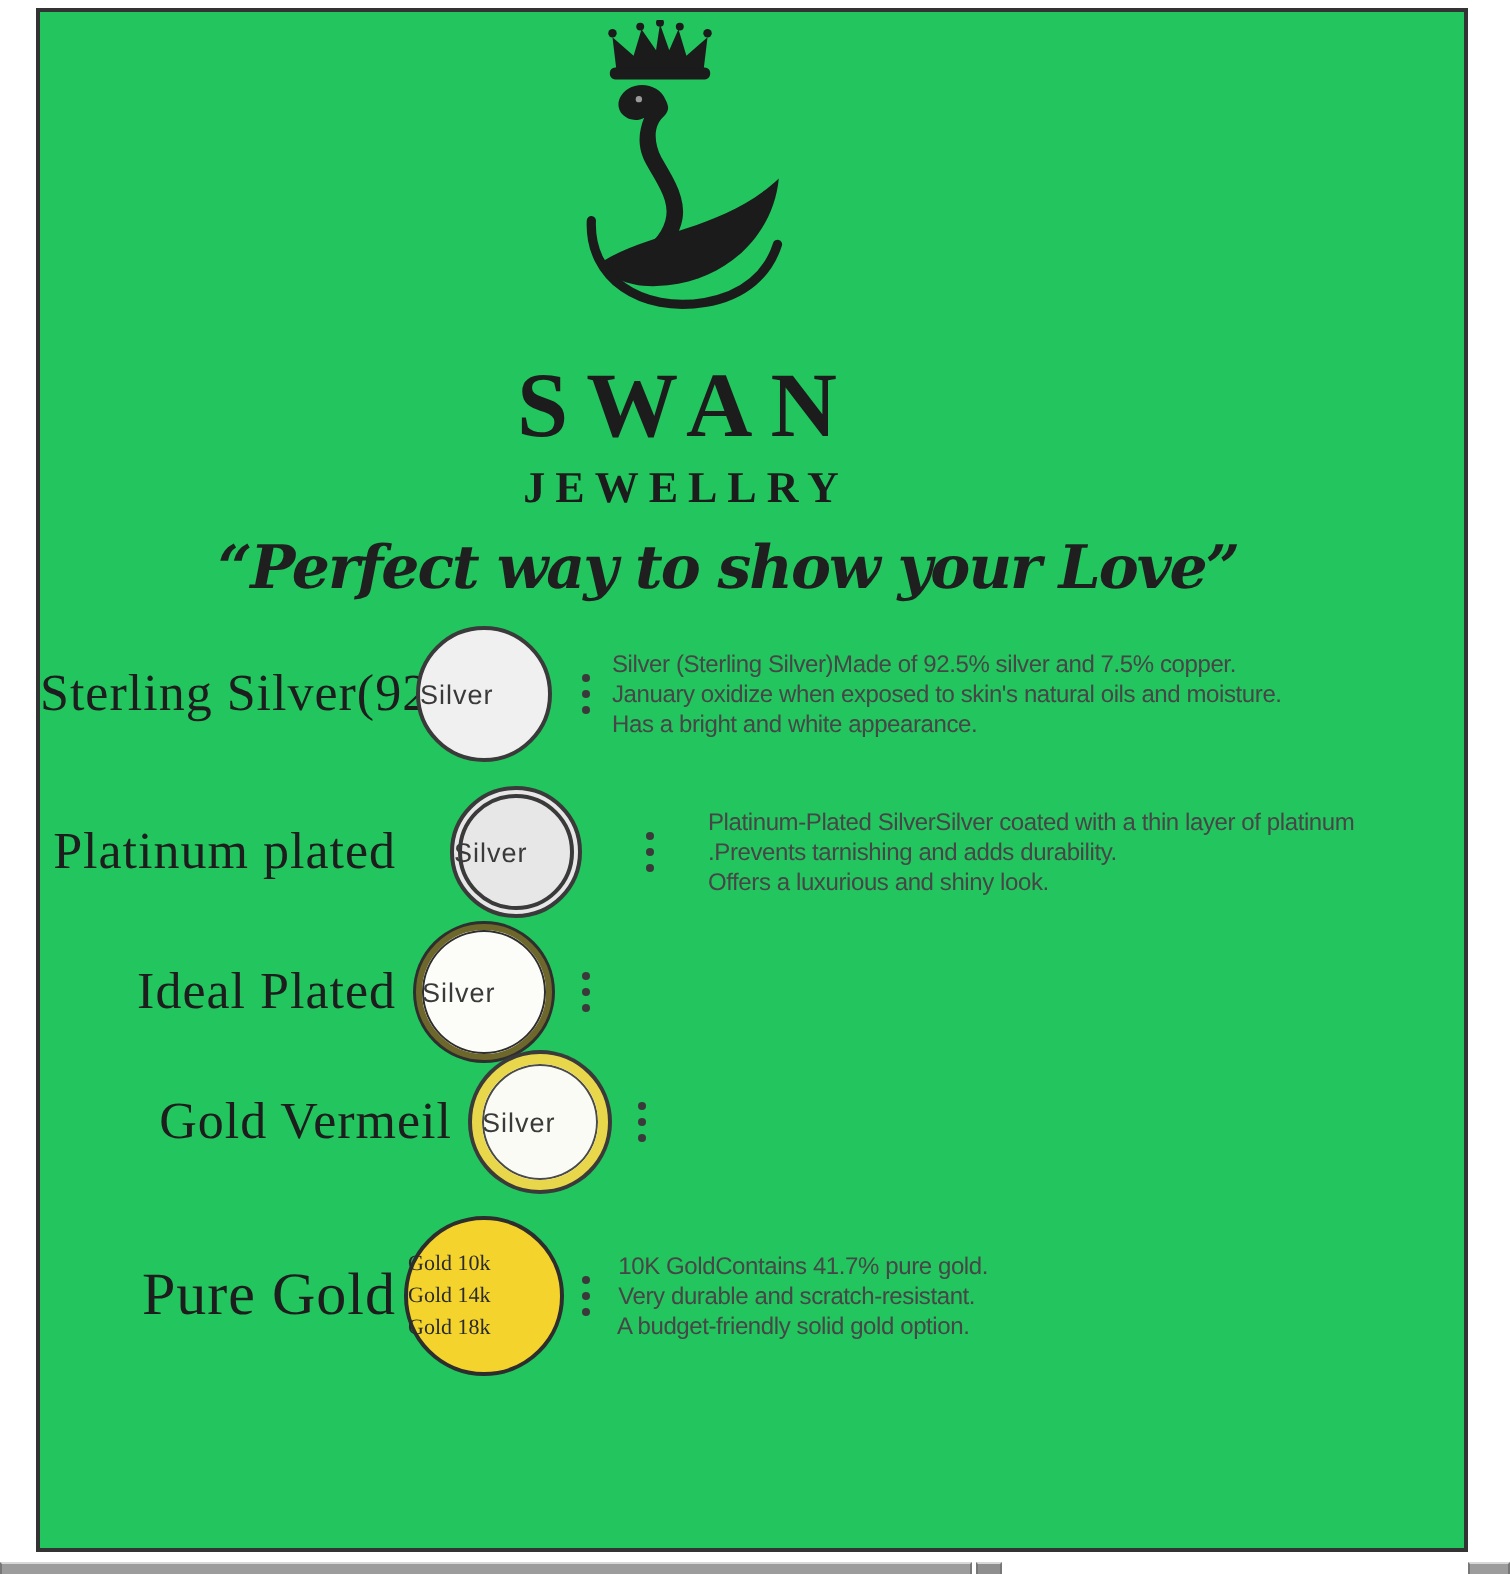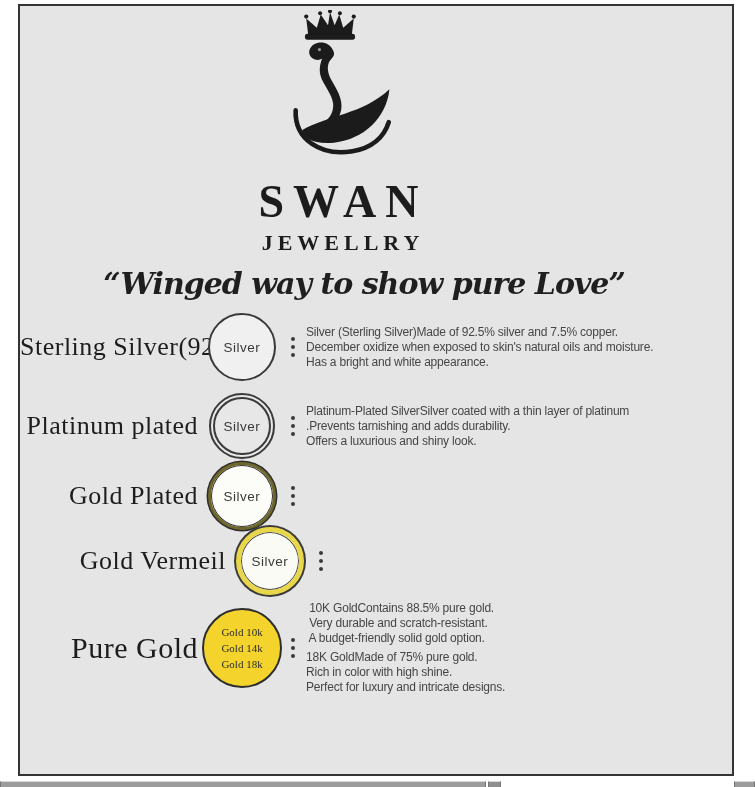--- a/index.html
+++ b/index.html
@@ -1,42 +1,42 @@
 <!DOCTYPE html>
 <html><head>
 <meta charset="utf-8">
 <style>
   * { margin:0; padding:0; box-sizing:border-box; }
   html,body { width:755px; height:787px; background:#ffffff; overflow:hidden;
               font-family:"Liberation Sans", sans-serif; }
   .stage { position:relative; width:755px; height:787px; background:#ffffff; }
 
   .panel { position:absolute; left:18px; top:4px; width:716px; height:772px;
-           background:#e5e5e5; border:2px solid #333; overflow:hidden; }
+           background:#22c55e; border:2px solid #333; overflow:hidden; }
 
   
   .header { position:absolute; top:0; left:0; right:0; text-align:center; }
   .logo-wrap { margin-top:4px; transform:translateX(-46px); }
   .brand-name { font-family:"Liberation Serif", serif; font-size:46px; letter-spacing:9px;
                 color:#1c1c1c; font-weight:600; transform:translateX(-33px); margin-top:-4px; }
   .brand-sub  { font-family:"Liberation Serif", serif; font-size:22px; letter-spacing:5px;
                 color:#1c1c1c; font-weight:700; transform:translateX(-33px); margin-top:2px; }
   .tagline { font-family:"DejaVu Serif", serif; font-style:italic; font-weight:600;
              font-size:30px; letter-spacing:-1px; color:#1f1f1f;
              transform:translateX(-12px); margin-top:10px; }
 
   
   .row { position:absolute; left:0; width:716px; display:flex; align-items:center; }
   .m-label { width:182px; text-align:right; padding-right:4px;
              font-family:"Liberation Serif", serif; font-size:26px; color:#1d1d1d;
              letter-spacing:0.5px; white-space:nowrap; }
   .m-label.big { font-size:30px;text-align:right; }
   .badge-col { width:80px; display:flex; justify-content:center; align-items:center; }
   .circle { position:relative; border-radius:50%; display:flex; align-items:center;
-            justify-content:center; text-align:center; }
+            justify-content:flex-start; text-align:center; }
   .badge-text { font-size:13.5px; color:#3a3a3a; letter-spacing:0.5px; }
   .circle.silver   { width:68px; height:68px; background:#f0f0f0; border:2px solid #3a3a3a; }
   .circle.platinum { width:66px; height:66px; background:#e7e7e7; border:2px solid #3a3a3a; }
   .circle.platinum::before { content:""; position:absolute; inset:2px; border-radius:50%;
             border:2px solid #3a3a3a; }
   .circle.gold-plated { width:68px; height:68px; background:#fcfcf9; border:3px solid #6e672c;
             box-shadow:0 0 0 1.5px #2e2e2e, inset 0 0 0 1px #2e2e2e; }
   .circle.vermeil { width:68px; height:68px; background:#fbfbf6; border:5px solid #e9d74b;
             box-shadow:0 0 0 2px #3a3a3a, inset 0 0 0 1px #4a4a4a; }
   .circle.gold { width:80px; height:80px; background:#f4d42c; border:2.5px solid #2d2d2d; }
@@ -45,21 +45,21 @@
 
   .dots { width:22px; display:flex; flex-direction:column; align-items:center; gap:4px; }
   .dots i { display:block; width:4px; height:4px; border-radius:50%; background:#3a3a3a; }
 
   .descs { flex:1; padding-left:2px; display:flex; flex-direction:column; gap:4px; }
   .block { font-size:12px; line-height:15px; letter-spacing:-0.2px; color:#464646;
            white-space:pre; overflow:visible; }
 
   
   #row0 { top:300px; height:82px; }
-  #row1 { top:379px; height:82px; }
+  #row1 { top:379px; height:82px;gap:16px; }
   #row2 { top:447px; height:86px; }
   #row3 { top:511px; height:88px;padding-left:28px; }
   #row4 { top:564px; height:156px; }
 
   
   .strip { position:absolute; bottom:0; height:6px; background:#9c9c9c;
            border:1px solid #777; border-top:1px solid #d8d8d8; border-bottom:none; }
   .strip.left  { left:0; width:486px; }
   .strip.mid   { left:488px; width:13px; background:#8f8f8f; }
   .strip.right { left:734px; width:21px; }
@@ -83,38 +83,38 @@
             <rect x="62" y="36" width="76" height="9" rx="4"></rect>
             <path d="M104,60 C100,50 86,46 76,52 C68,57 66,66 72,72 C76,76 83,77 88,74 C84,84 82,96 90,110 C99,126 108,138 104,152 C101,163 92,172 80,177 L86,187 C102,179 114,167 117,151 C120,134 109,118 101,104 C95,92 95,80 103,73 C108,68 106,64 104,60 Z"></path>
             <circle cx="84" cy="60" r="2.4" fill="#9a9a9a"></circle>
             <path d="M58,182 C94,160 150,158 190,120 C186,162 152,196 106,201 C78,204 60,196 58,182 Z"></path>
             <path d="M48,152 C46,196 86,222 134,214 C164,209 182,192 189,170" fill="none" stroke="#1b1b1b" stroke-width="7" stroke-linecap="round"></path>
           </g>
         </svg>
       </div>
       <div class="brand-name">SWAN</div>
       <div class="brand-sub">JEWELLRY</div>
-      <div class="tagline">“Winged way to show pure Love”</div>
+      <div class="tagline">“Perfect way to show your Love”</div>
     </div>
 
     <div class="row" id="row0">
       <div class="m-label">Sterling Silver(925)</div>
       <div class="badge-col">
         <div class="circle silver">
           <span class="badge-text">Silver</span>
         </div>
       </div>
       <div class="dots">
           <i></i>
           <i></i>
           <i></i>
         </div>
       <div class="descs">
         <div class="block">Silver (Sterling Silver)Made of 92.5% silver and 7.5% copper.
-December oxidize when exposed to skin's natural oils and moisture.
+January oxidize when exposed to skin's natural oils and moisture.
 Has a bright and white appearance.</div>
       </div>
     </div>
 
     <div class="row" id="row1">
       <div class="m-label">Platinum plated</div>
       <div class="badge-col">
         <div class="circle platinum">
           <span class="badge-text">Silver</span>
         </div>
@@ -125,21 +125,21 @@
           <i></i>
         </div>
       <div class="descs">
         <div class="block">Platinum-Plated SilverSilver coated with a thin layer of platinum
 .Prevents tarnishing and adds durability.
 Offers a luxurious and shiny look.</div>
       </div>
     </div>
 
     <div class="row" id="row2">
-      <div class="m-label">Gold Plated</div>
+      <div class="m-label">Ideal Plated</div>
       <div class="badge-col">
         <div class="circle gold-plated">
           <span class="badge-text">Silver</span>
         </div>
       </div>
       <div class="dots">
           <i></i>
           <i></i>
           <i></i>
         </div>
@@ -167,26 +167,23 @@
 Gold 14k
 Gold 18k</span>
         </div>
       </div>
       <div class="dots">
           <i></i>
           <i></i>
           <i></i>
         </div>
       <div class="descs">
-        <div class="block"> 10K GoldContains 88.5% pure gold.
+        <div class="block"> 10K GoldContains 41.7% pure gold.
  Very durable and scratch-resistant.
  A budget-friendly solid gold option.</div>
-        <div class="block">18K GoldMade of 75% pure gold.
-Rich in color with high shine.
-Perfect for luxury and intricate designs.</div>
       </div>
     </div>
 
   </div>
 
   <div class="strip left"></div>
   <div class="strip mid"></div>
   <div class="strip right"></div>
 </div>
 

